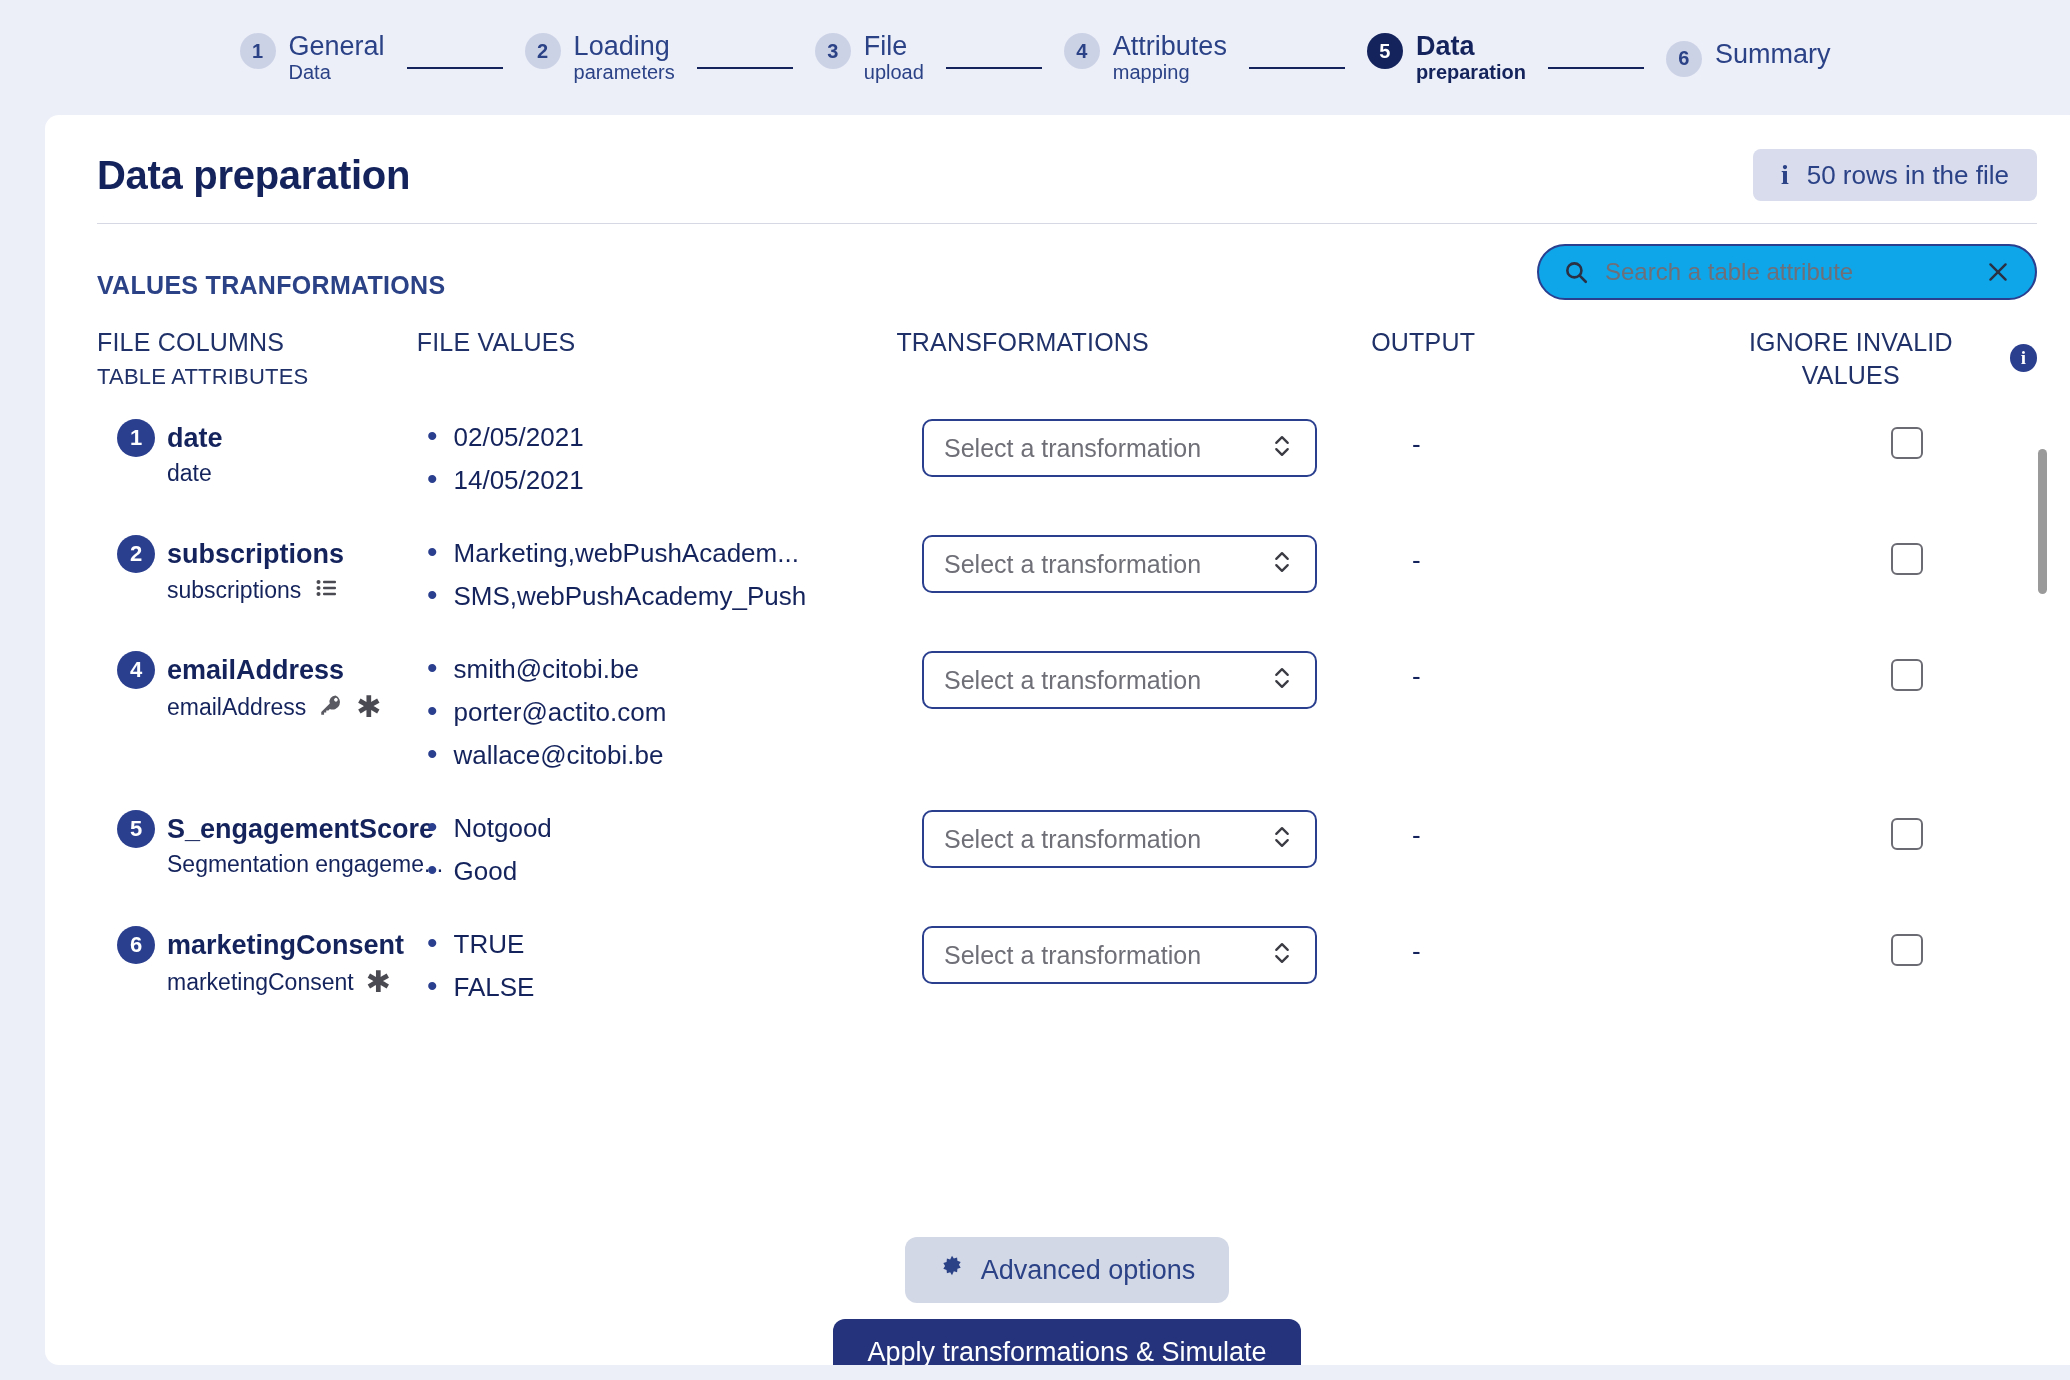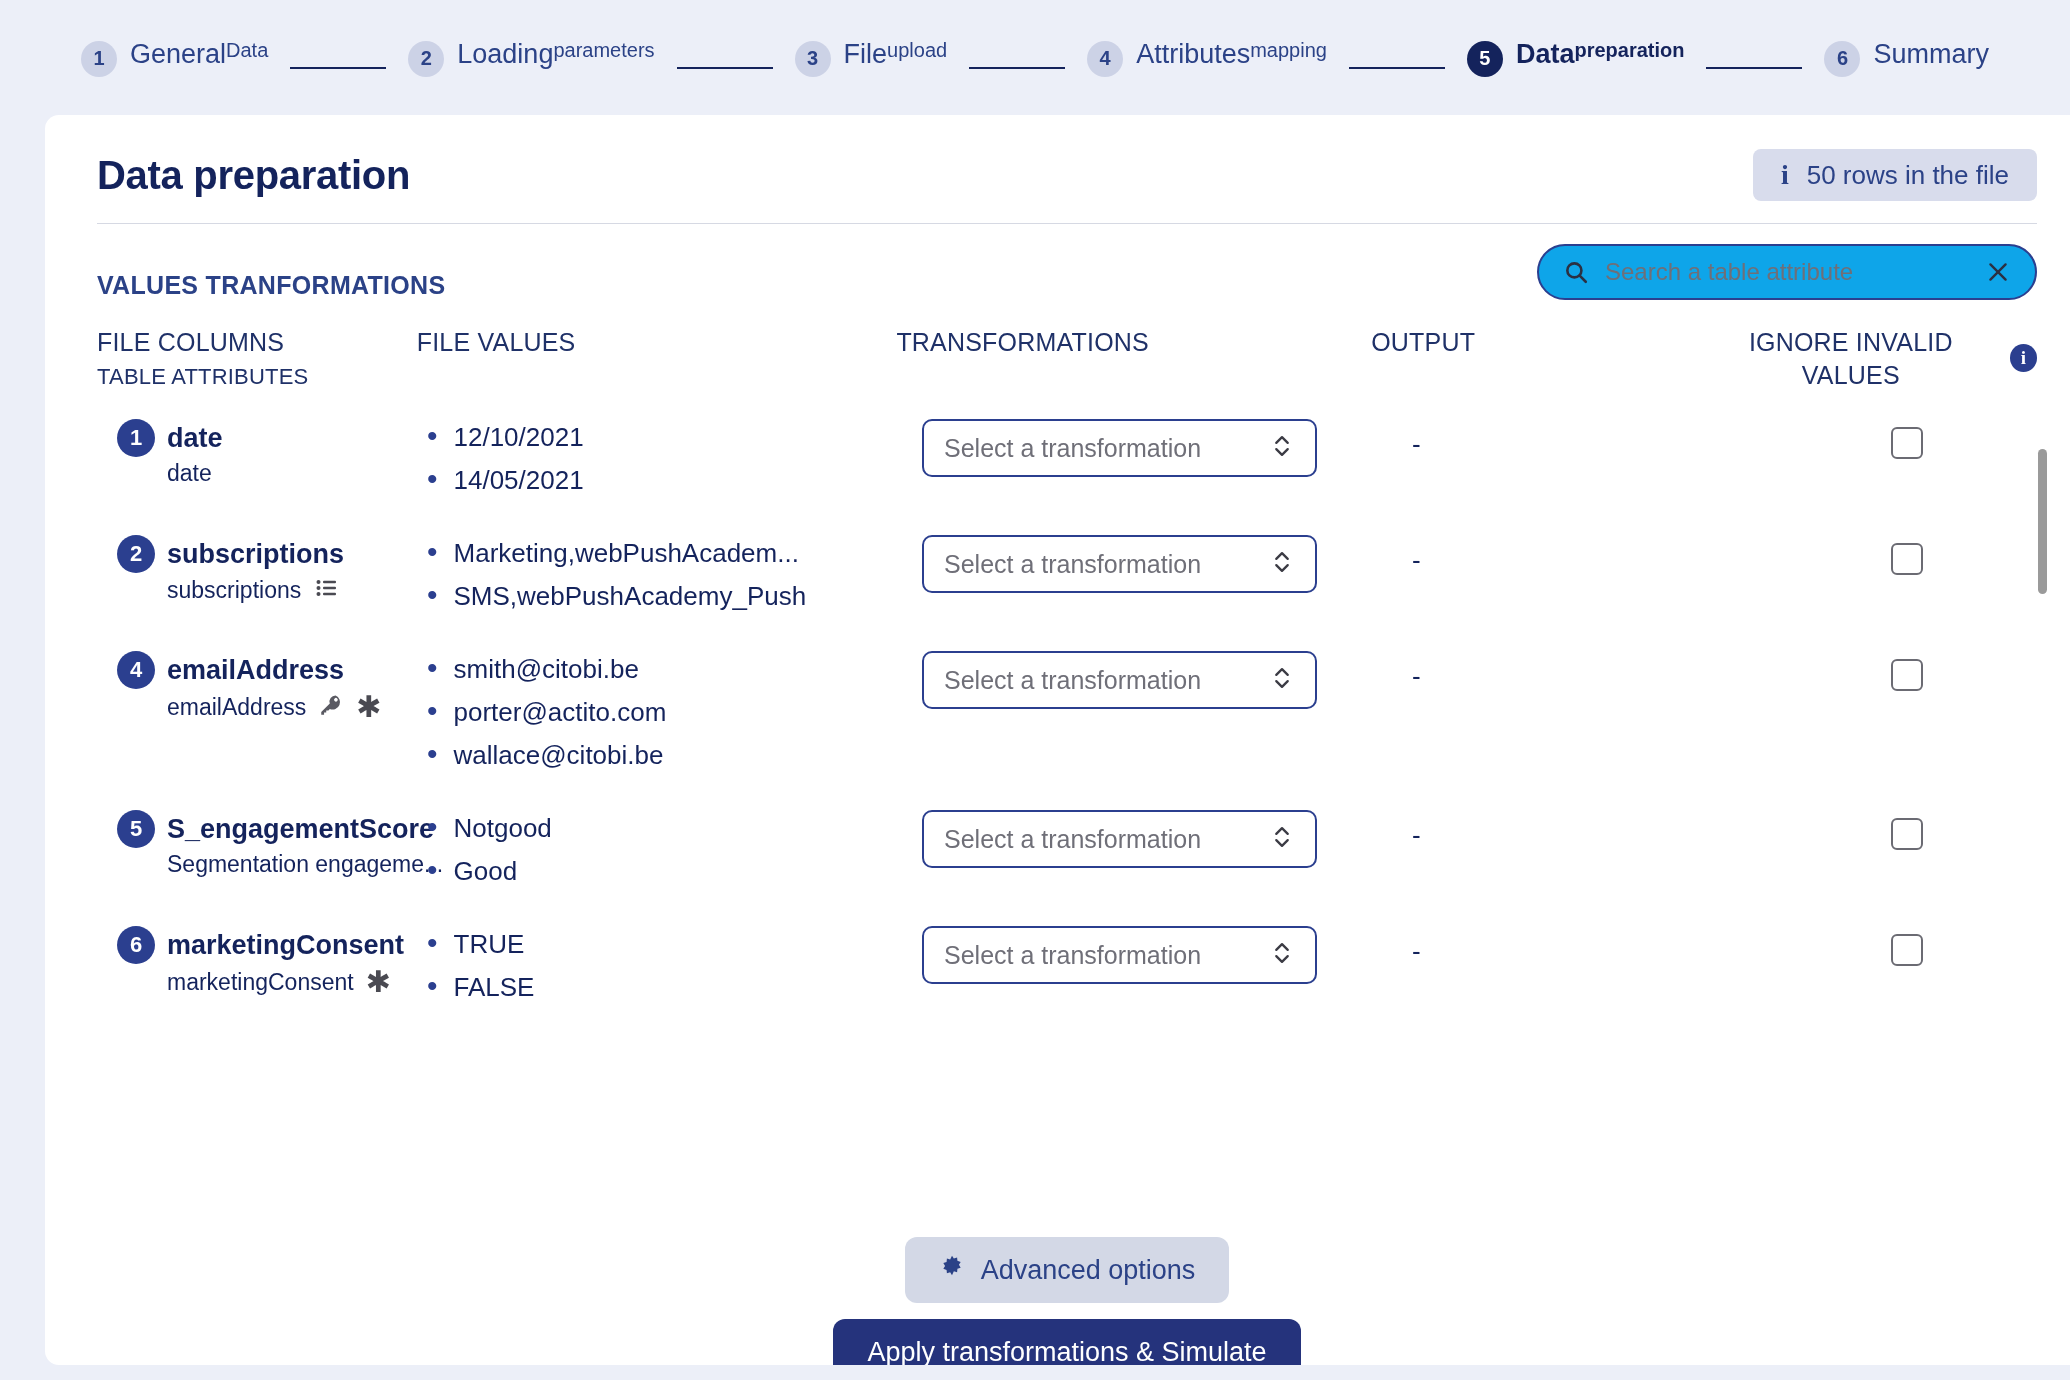--- a/index.html
+++ b/index.html
@@ -22,21 +22,21 @@
   }
   .step { display: flex; align-items: flex-start; gap: 13px; }
   .step-badge {
     width: 36px; height: 36px; border-radius: 50%;
     background: #ccd2e6; color: #2b4287;
     display: flex; align-items: center; justify-content: center;
     font-size: 20px; font-weight: 700; flex: none;
     margin-top: 2px;
   }
   .step.active .step-badge { background: #14235c; color: #ffffff; }
-  .step-text { display: flex; flex-direction: row; line-height: 1.12; }
+  .step-text { display: flex; flex-direction: column; line-height: 1.12; }
   .step-title { font-size: 27px; color: #2b4287; font-weight: 400; white-space: nowrap; }
   .step.active .step-title { color: #14235c; font-weight: 700; }
   .step-sub { font-size: 20px; color: #2b4287; font-weight: 400; white-space: nowrap; }
   .step.active .step-sub { color: #14235c; font-weight: 700; }
   .step-line {
     height: 2px; background: #14235c; width: 96px;
     margin: 0 22px; margin-top: 20px; flex: none;
   }
 
   
@@ -309,21 +309,21 @@
             <div class="col-name-line">
               <span class="num-badge">1</span>
               <span class="col-name">date</span>
             </div>
             <div class="col-attr-line">
               <span class="col-attr">date</span>
             </div>
           </div>
           <div class="cell-vals">
             <ul class="vals">
-              <li>12/10/2021</li>
+              <li>02/05/2021</li>
               <li>14/05/2021</li>
             </ul>
           </div>
           <div class="cell-trans">
             <div class="select-box">
               <span class="ph">Select a transformation</span>
               <span><svg width="22" height="28" viewBox="0 0 16 22" fill="none" stroke="#3b3b44" stroke-width="1.8" stroke-linecap="round" stroke-linejoin="round">
                   <path d="M3.5 8.5L8 4l4.5 4.5"></path>
                   <path d="M3.5 13.5L8 18l4.5-4.5"></path>
                 </svg></span>

